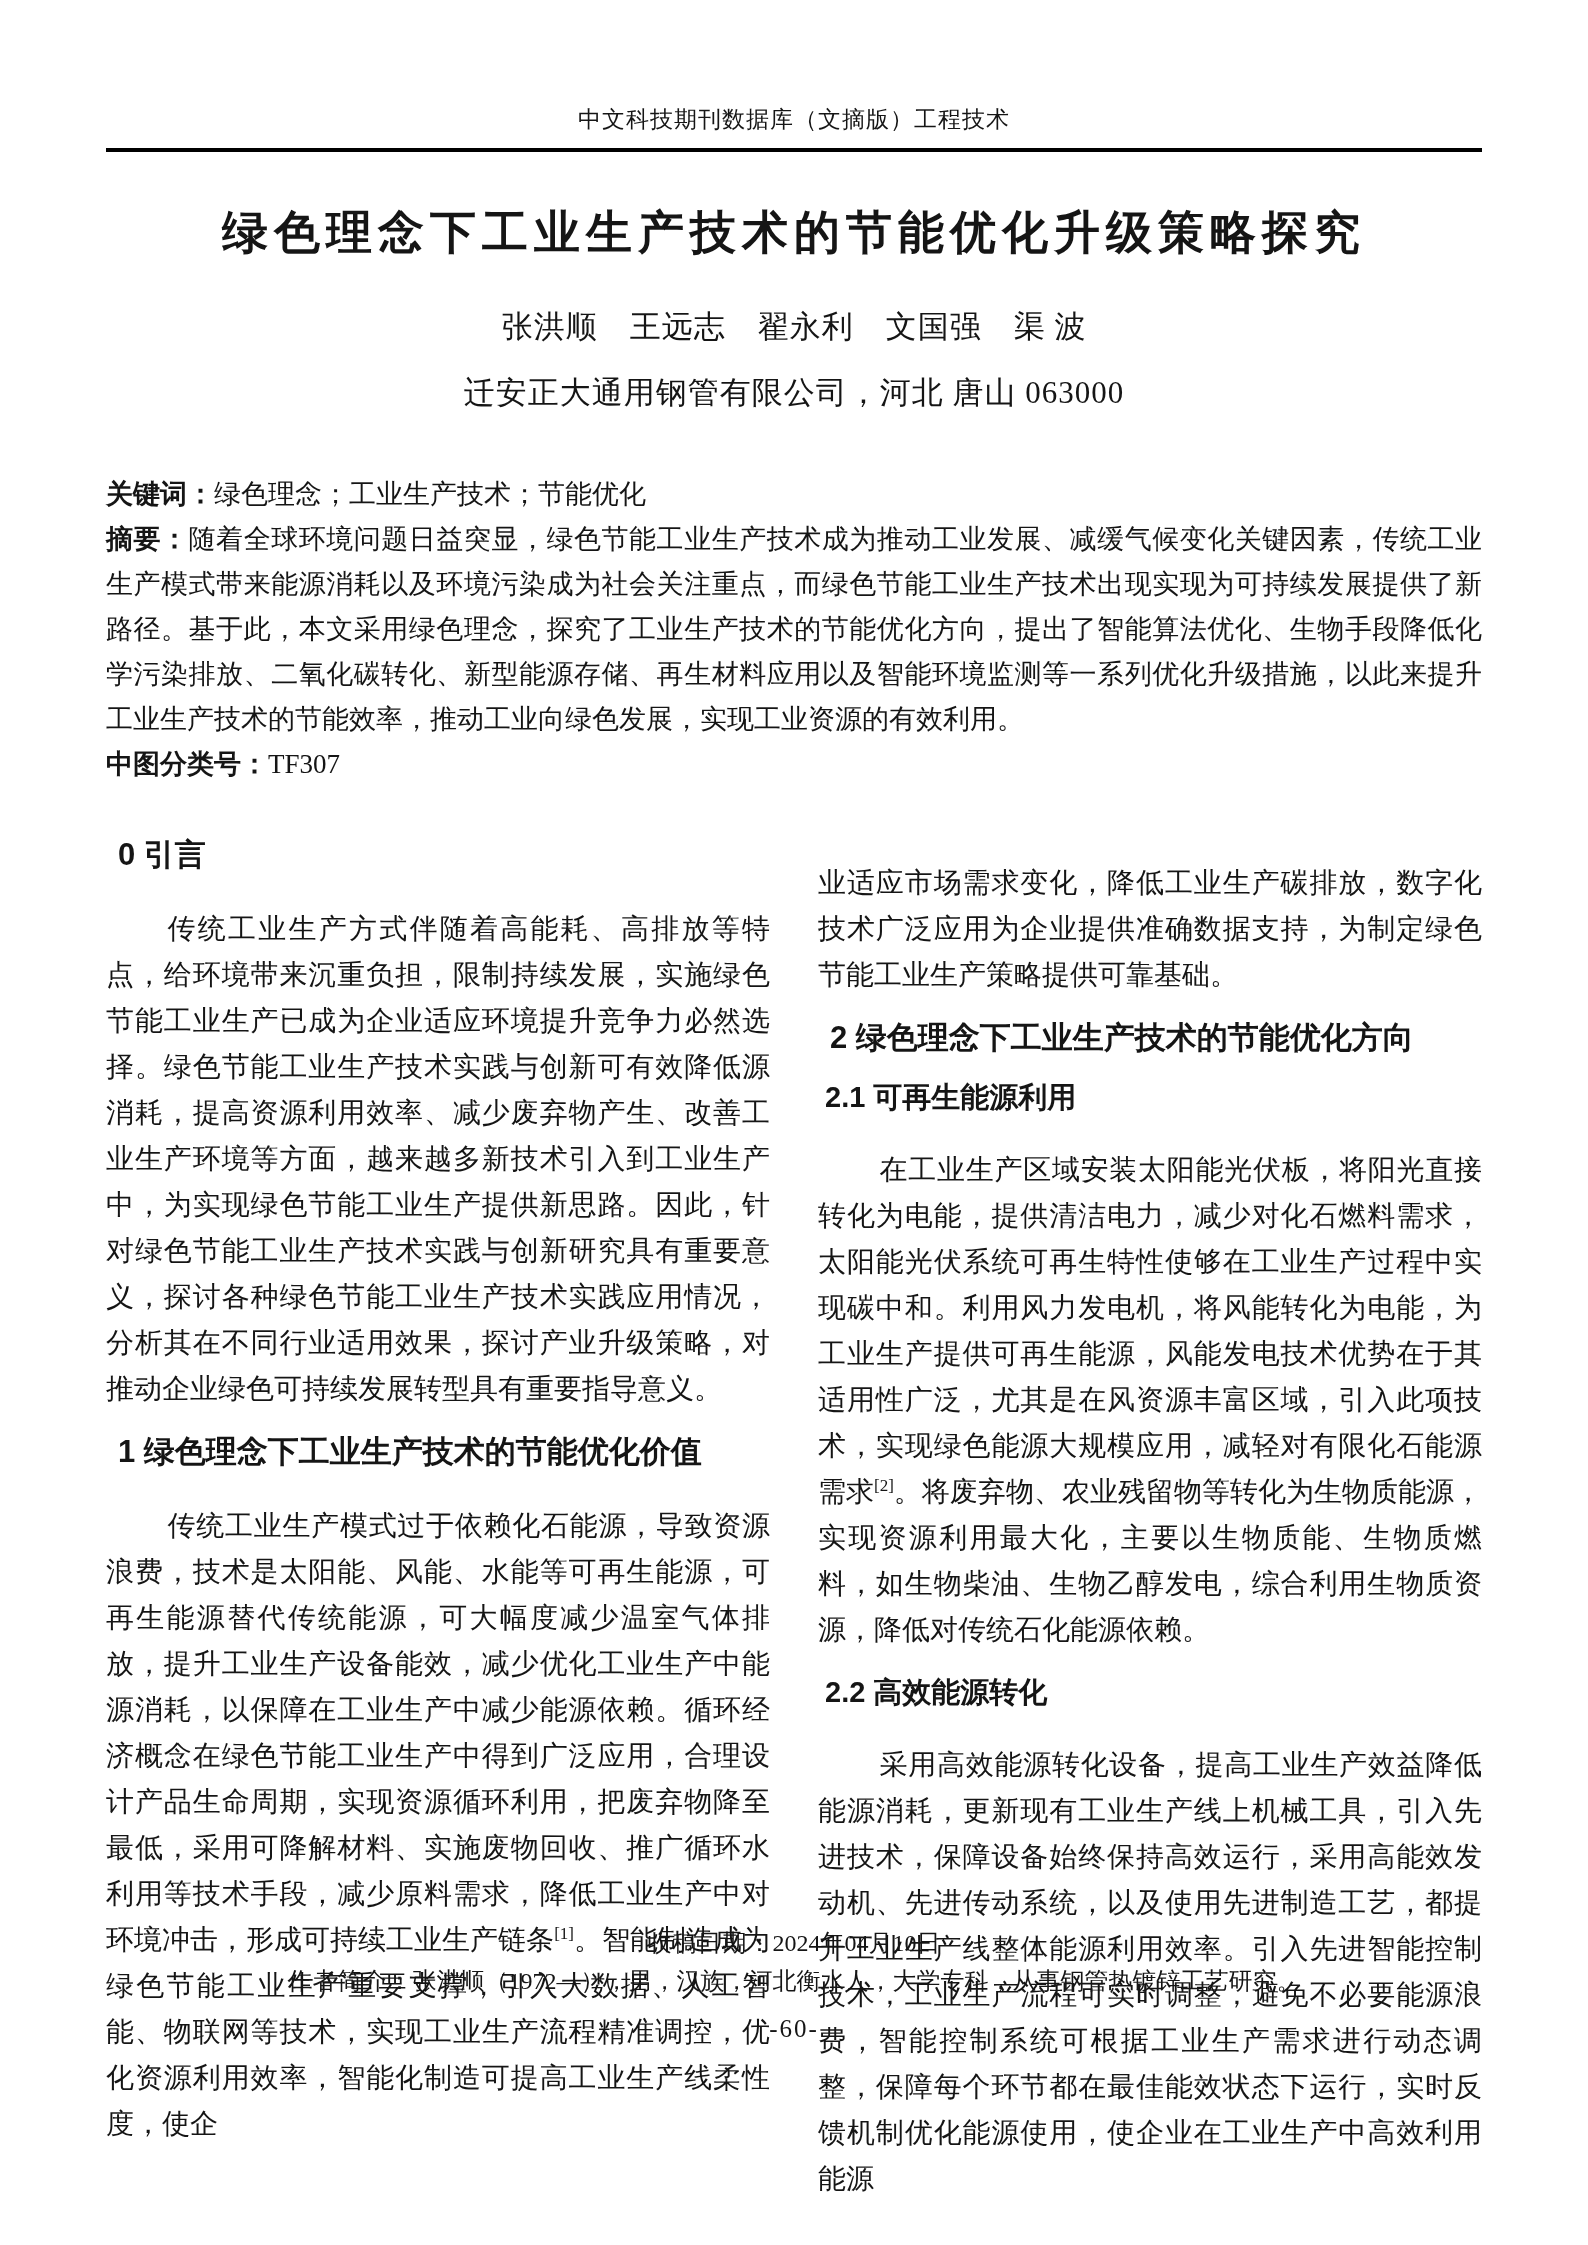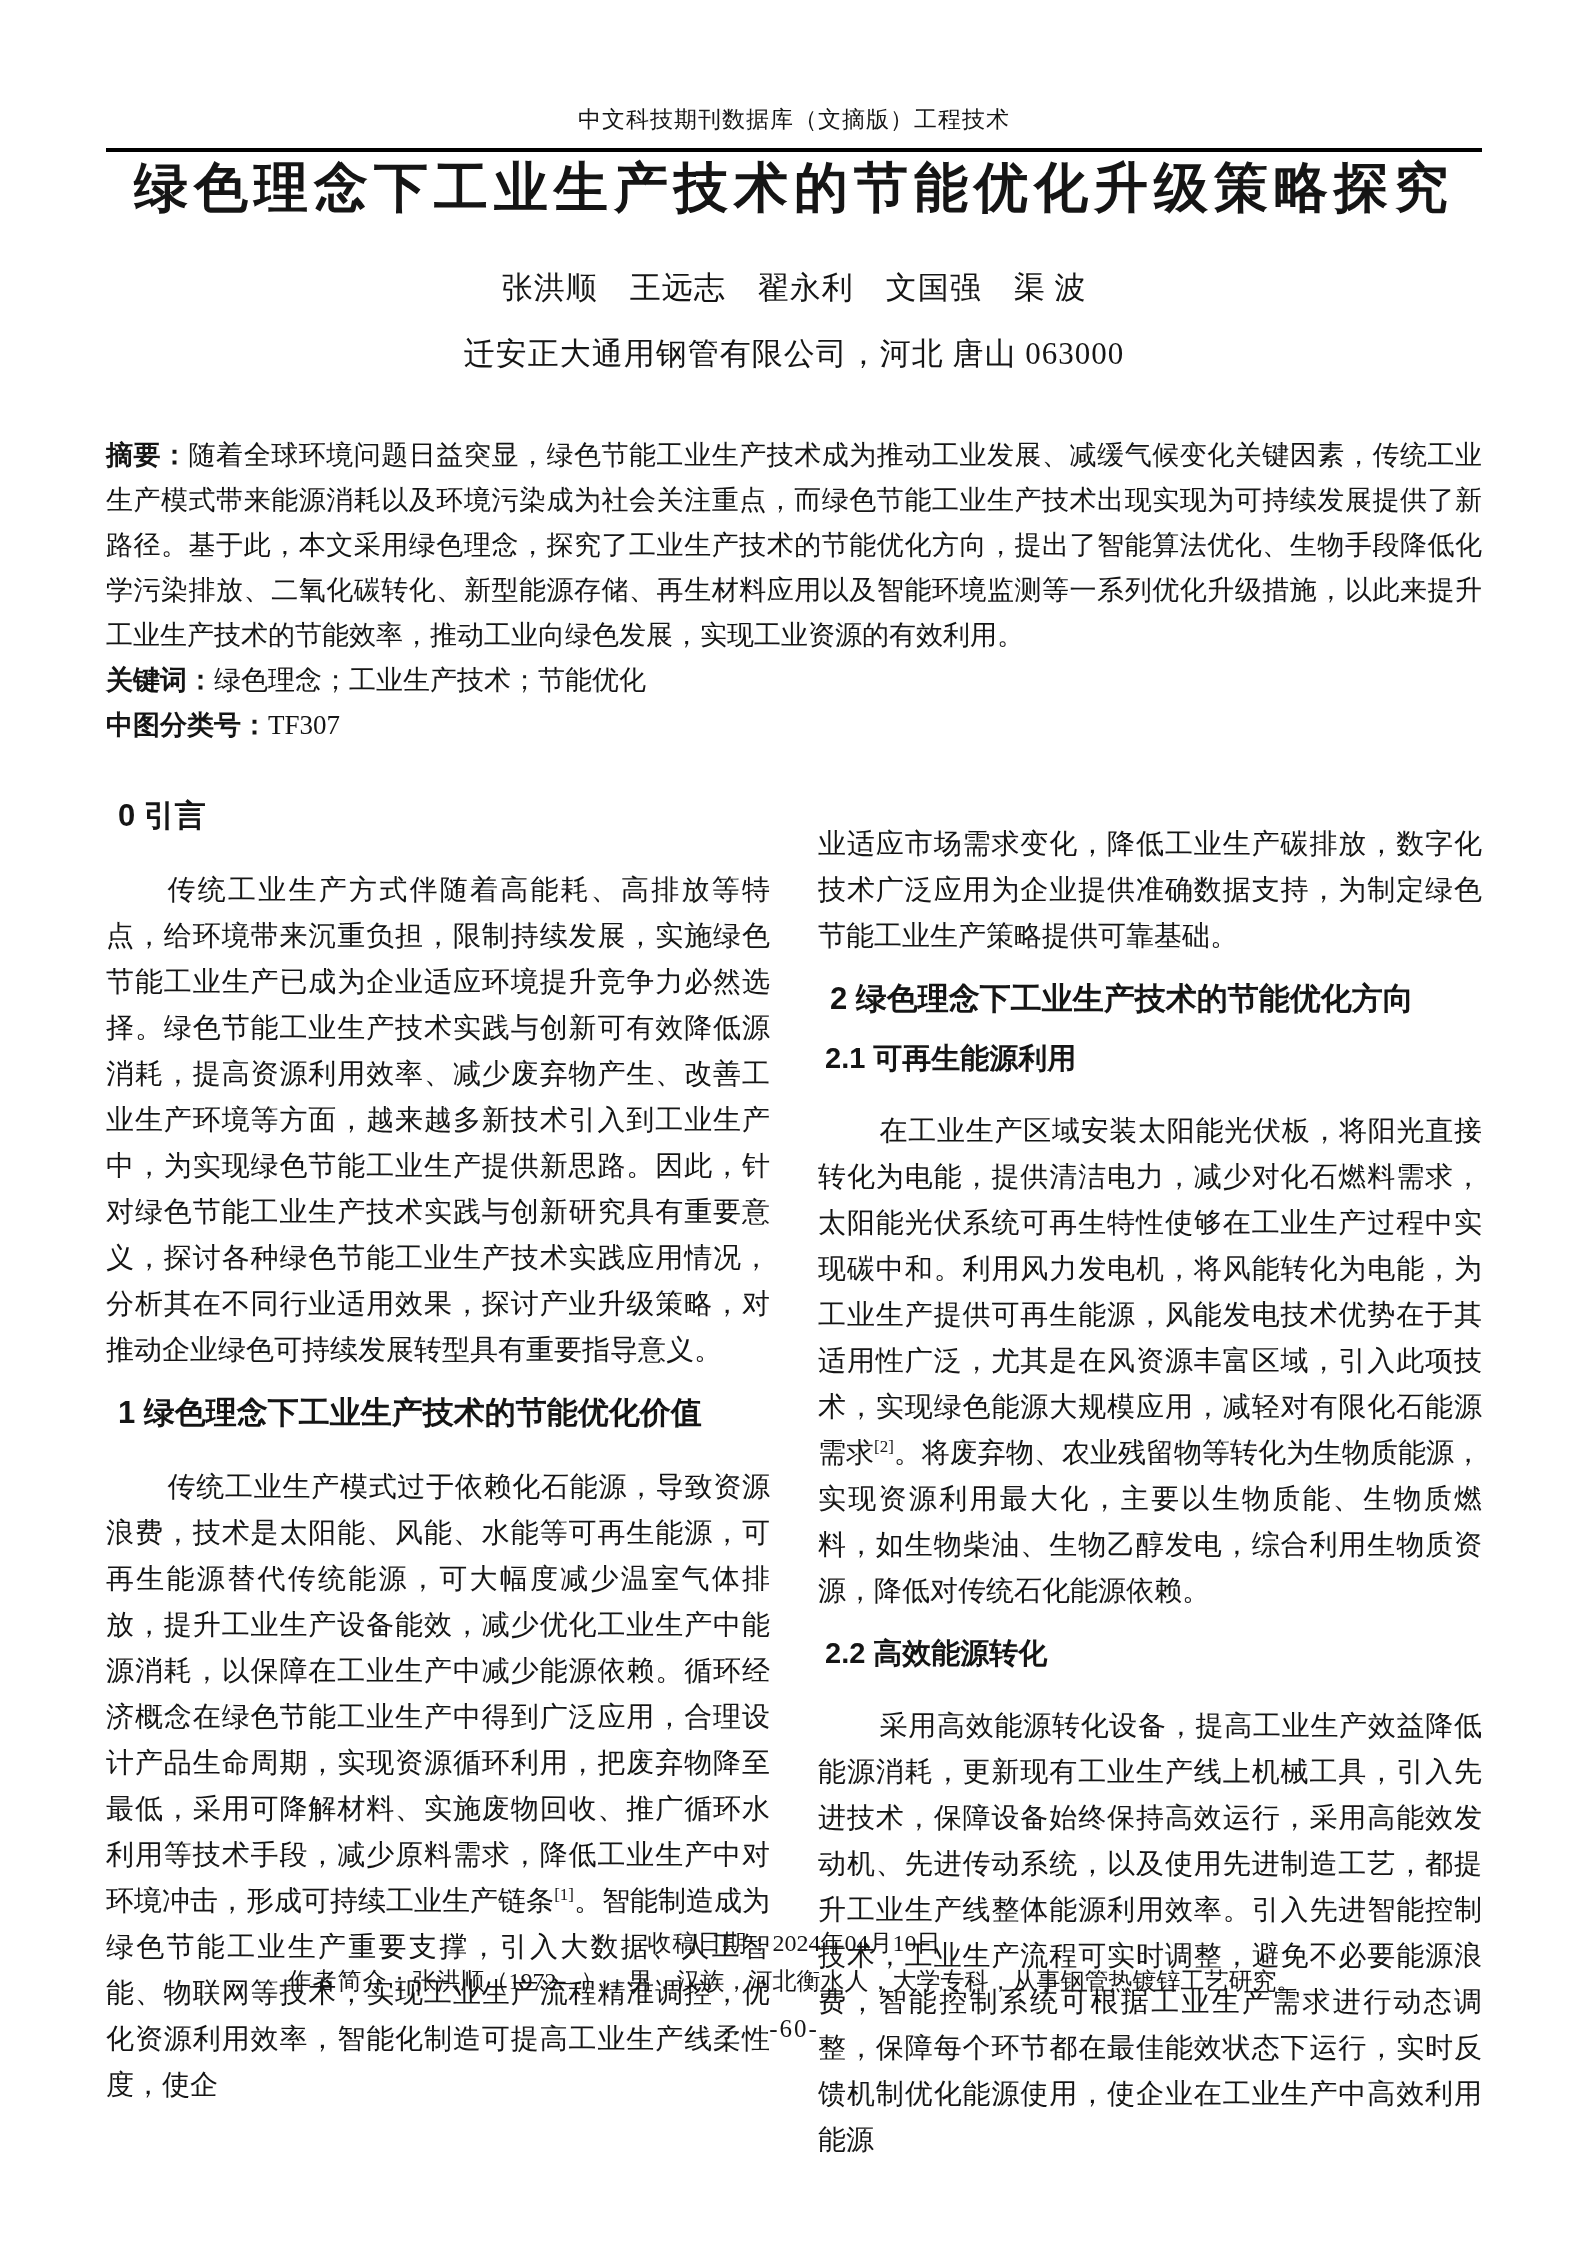--- a/index.html
+++ b/index.html
@@ -22,22 +22,23 @@
     font-size: 23px;
     letter-spacing: 1px;
   }
   .header-rule {
     height: 4px;
     background: #000000;
     margin-top: 13px;
   }
 
   .paper-title {
+    margin-top: 50px;
     text-align: center;
-    font-size: 54px;
+    font-size: 46px;
     font-weight: bold;
     letter-spacing: 6px;
     font-family: "Liberation Sans", "DejaVu Sans", sans-serif;
     white-space: nowrap;
   }
 
   .authors-line {
     margin-top: 42px;
     text-align: center;
     font-size: 31px;
@@ -122,22 +123,22 @@
   <div class="inner">
 
     <div class="journal-header">中文科技期刊数据库（文摘版）工程技术</div>
     <div class="header-rule"></div>
 
     <div class="paper-title">绿色理念下工业生产技术的节能优化升级策略探究</div>
     <div class="authors-line">张洪顺　王远志　翟永利　文国强　渠 波</div>
     <div class="affiliation-line">迁安正大通用钢管有限公司，河北 唐山 063000</div>
 
     <div class="meta-block">
+      <div class="meta-row"><span class="meta-label">关键词：</span><span>绿色理念；工业生产技术；节能优化</span></div>
       <div class="meta-row"><span class="meta-label">摘要：</span><span>随着全球环境问题日益突显，绿色节能工业生产技术成为推动工业发展、减缓气候变化关键因素，传统工业生产模式带来能源消耗以及环境污染成为社会关注重点，而绿色节能工业生产技术出现实现为可持续发展提供了新路径。基于此，本文采用绿色理念，探究了工业生产技术的节能优化方向，提出了智能算法优化、生物手段降低化学污染排放、二氧化碳转化、新型能源存储、再生材料应用以及智能环境监测等一系列优化升级措施，以此来提升工业生产技术的节能效率，推动工业向绿色发展，实现工业资源的有效利用。</span></div>
-      <div class="meta-row"><span class="meta-label">关键词：</span><span>绿色理念；工业生产技术；节能优化</span></div>
       <div class="meta-row"><span class="meta-label">中图分类号：</span><span>TF307</span></div>
     </div>
 
     <div class="columns">
 
       <div class="col">
         <div class="sec-h1 first-h">0 引言</div>
         <div class="para">传统工业生产方式伴随着高能耗、高排放等特点，给环境带来沉重负担，限制持续发展，实施绿色节能工业生产已成为企业适应环境提升竞争力必然选择。绿色节能工业生产技术实践与创新可有效降低源消耗，提高资源利用效率、减少废弃物产生、改善工业生产环境等方面，越来越多新技术引入到工业生产中，为实现绿色节能工业生产提供新思路。因此，针对绿色节能工业生产技术实践与创新研究具有重要意义，探讨各种绿色节能工业生产技术实践应用情况，分析其在不同行业适用效果，探讨产业升级策略，对推动企业绿色可持续发展转型具有重要指导意义。</div>
 
         <div class="sec-h1">1 绿色理念下工业生产技术的节能优化价值</div>

